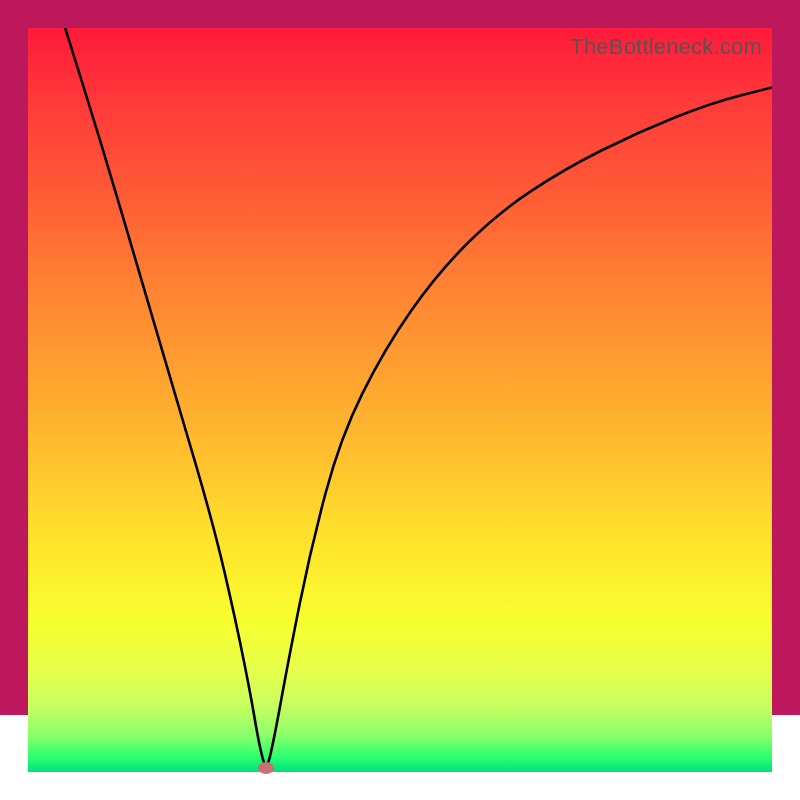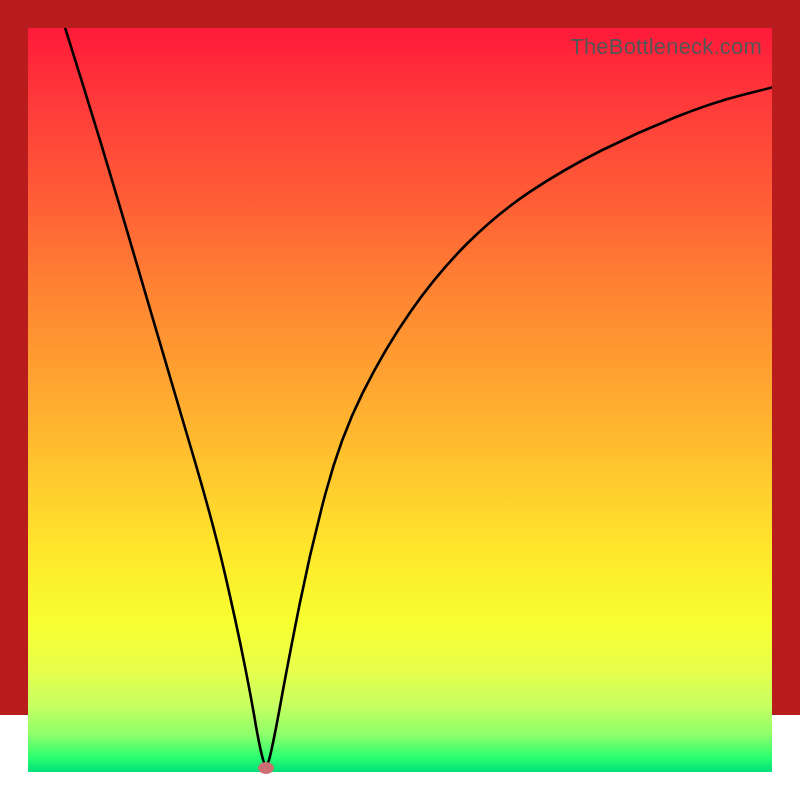--- a/index.html
+++ b/index.html
@@ -6,21 +6,21 @@
     margin: 0;
     padding: 0;
     width: 800px;
     height: 800px;
     overflow: hidden;
     font-family: Arial, Helvetica, sans-serif;
   }
   .frame {
     width: 800px;
     height: 715px;
-    background: #b91c1c;
+    background: #be185d;
     position: relative;
   }
   .plot-area {
     position: absolute;
     left: 28px;
     top: 28px;
     width: 744px;
     height: 744px;
     background: linear-gradient(to bottom,
       #ff1a3a 0%,

